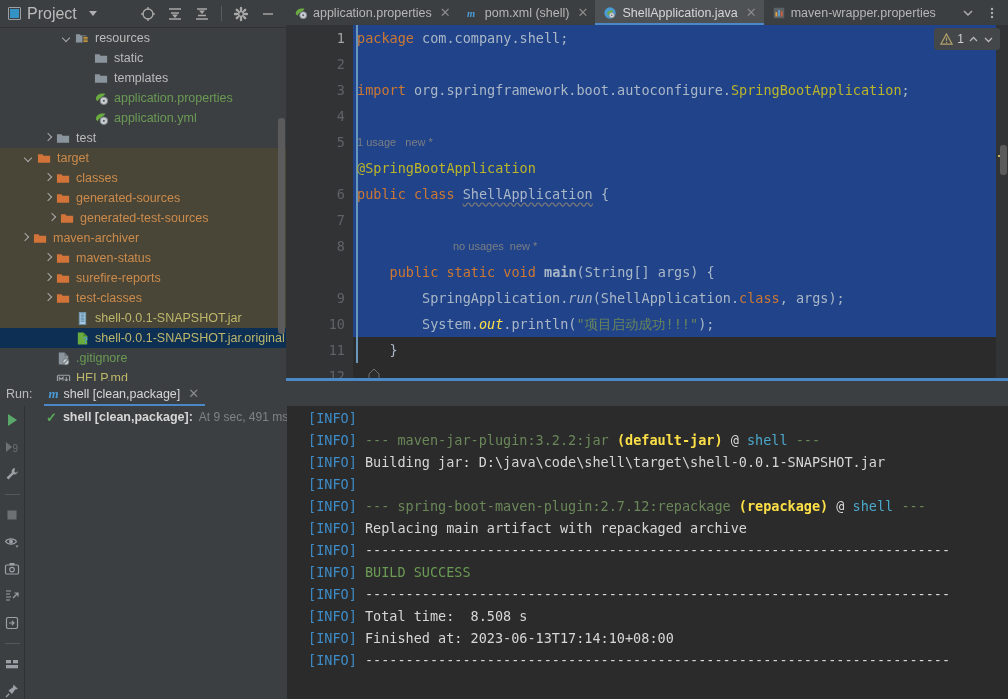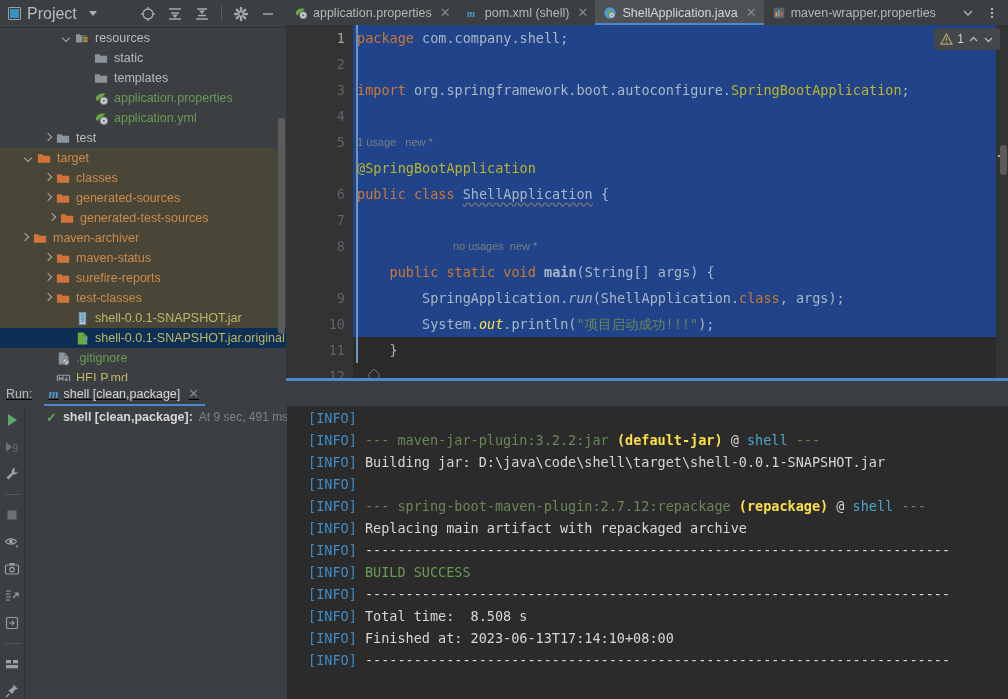--- a/index.html
+++ b/index.html
@@ -73,21 +73,20 @@
 
   #tree-scrollbar {
     position: absolute; right: 1px; top: 118px; width: 7px; height: 216px;
     background: #5b5b5b; border-radius: 3px;
   }
 
   
   #run-panel {
     position: absolute; left: 0; top: 381px; width: 836px; height: 318px;
     background: #3c3f41;
-    text-decoration: underline;
   }
   #run-header {
     height: 25px; background: #3c3f41; display: flex; align-items: center;
     padding-left: 6px; position: relative;
   }
   #run-label { color: #bbbbbb; font-size: 12.5px; margin-right: 12px; }
   #run-tab {
     display: flex; align-items: center; gap: 5px; height: 25px; padding: 0 6px 0 4px;
     position: relative;
   }

